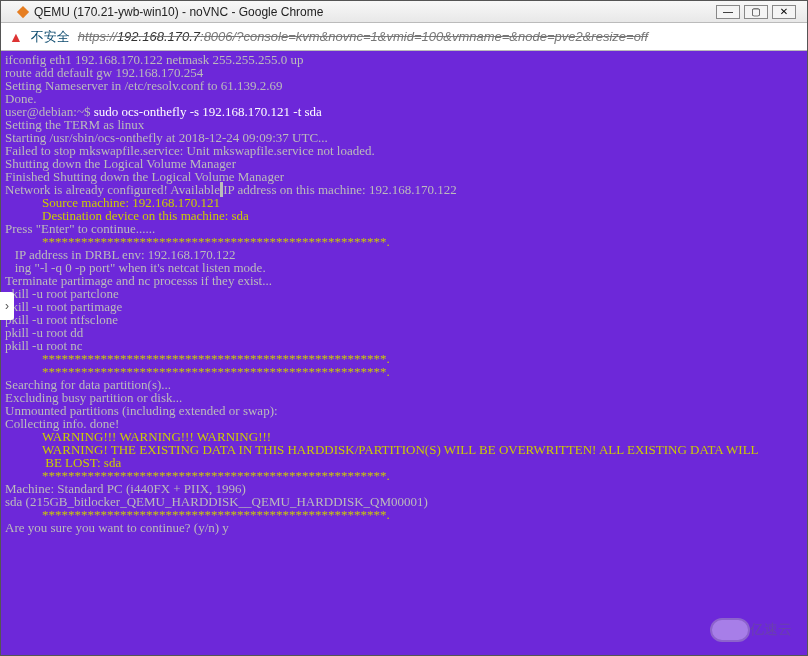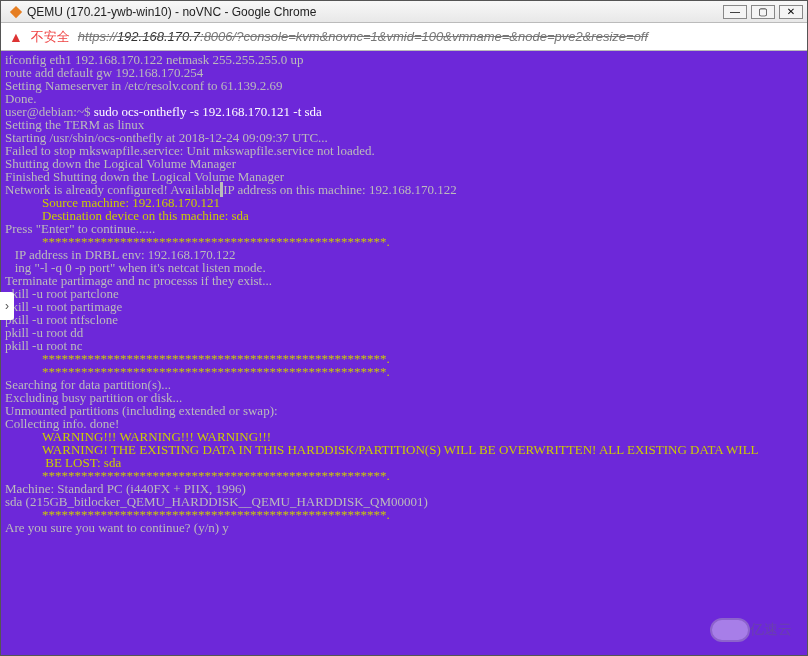--- a/index.html
+++ b/index.html
@@ -1,25 +1,25 @@
 <!DOCTYPE html>
 <html><head>
 <meta charset="utf-8">
 <style>
   * { margin: 0; padding: 0; box-sizing: border-box; }
   body { font-family: "Microsoft YaHei", Tahoma, sans-serif; font-size: 12px; width: 808px; height: 656px; background: #fff; overflow: hidden; position: relative; }
   .window { border: 1px solid #555; width: 808px; height: 656px; display: flex; flex-direction: column; }
-  .titlebar { height: 22px; background: linear-gradient(#f8f8f8,#e8e8e8); border-bottom: 1px solid #bbb; display: flex; align-items: center; padding: 0 4px; }
+  .titlebar { height: 22px; background: linear-gradient(#f8f8f8,#e8e8e8); border-bottom: 1px solid #bbb; display: flex; align-items: center; padding: 0 11px; }
   .titlebar .app-icon { width: 14px; height: 14px; margin: 0 4px; }
   .titlebar .title { flex: 1; font-size: 12px; color: #222; white-space: nowrap; overflow: hidden; }
   .win-btns { display: flex; gap: 4px; }
   .win-btn { width: 24px; height: 14px; border: 1px solid #888; background: #f4f4f4; display: flex; align-items: center; justify-content: center; font-size: 10px; line-height: 1; }
   .addrbar { height: 28px; background: #fff; border-bottom: 1px solid #bbb; display: flex; align-items: center; padding: 0 8px; gap: 8px; font-size: 13px; }
   .insecure-icon { color: #d33; font-weight: bold; font-size: 14px; }
-  .insecure-txt { color: #ef4444; }
+  .insecure-txt { color: #0c4a6e; }
   .url { color: #777; text-decoration: line-through; font-style: italic; }
   .url .host { color: #333; text-decoration: none; }
   .terminal { flex: 1; background: #6d28d9; color: #bbb; font-family: Liberation Serif, serif; font-size: 13px; line-height: 1.0; padding: 2px 4px; white-space: pre; overflow: hidden; position: relative; letter-spacing: 0; }
   .yl { color: #cccc00; margin-left: 37px; }
   .wh { color: #fff; }
   .cursor { background: #bbb; color: #000; }
   .side-tab { position: absolute; left: 0; top: 292px; width: 14px; height: 28px; background: #fff; border-radius: 0 3px 3px 0; color: #555; font-size: 12px; display: flex; align-items: center; justify-content: center; }
   .watermark { position: absolute; right: 8px; bottom: 8px; width: 90px; height: 36px; opacity: 0.4; display: flex; align-items: center; gap: 0; color: #666; font-size: 14px;}
   .watermark .cloud { width: 40px; height: 24px; border: 2px solid #bbb; border-radius: 16px; background: #fff; }
 </style>

